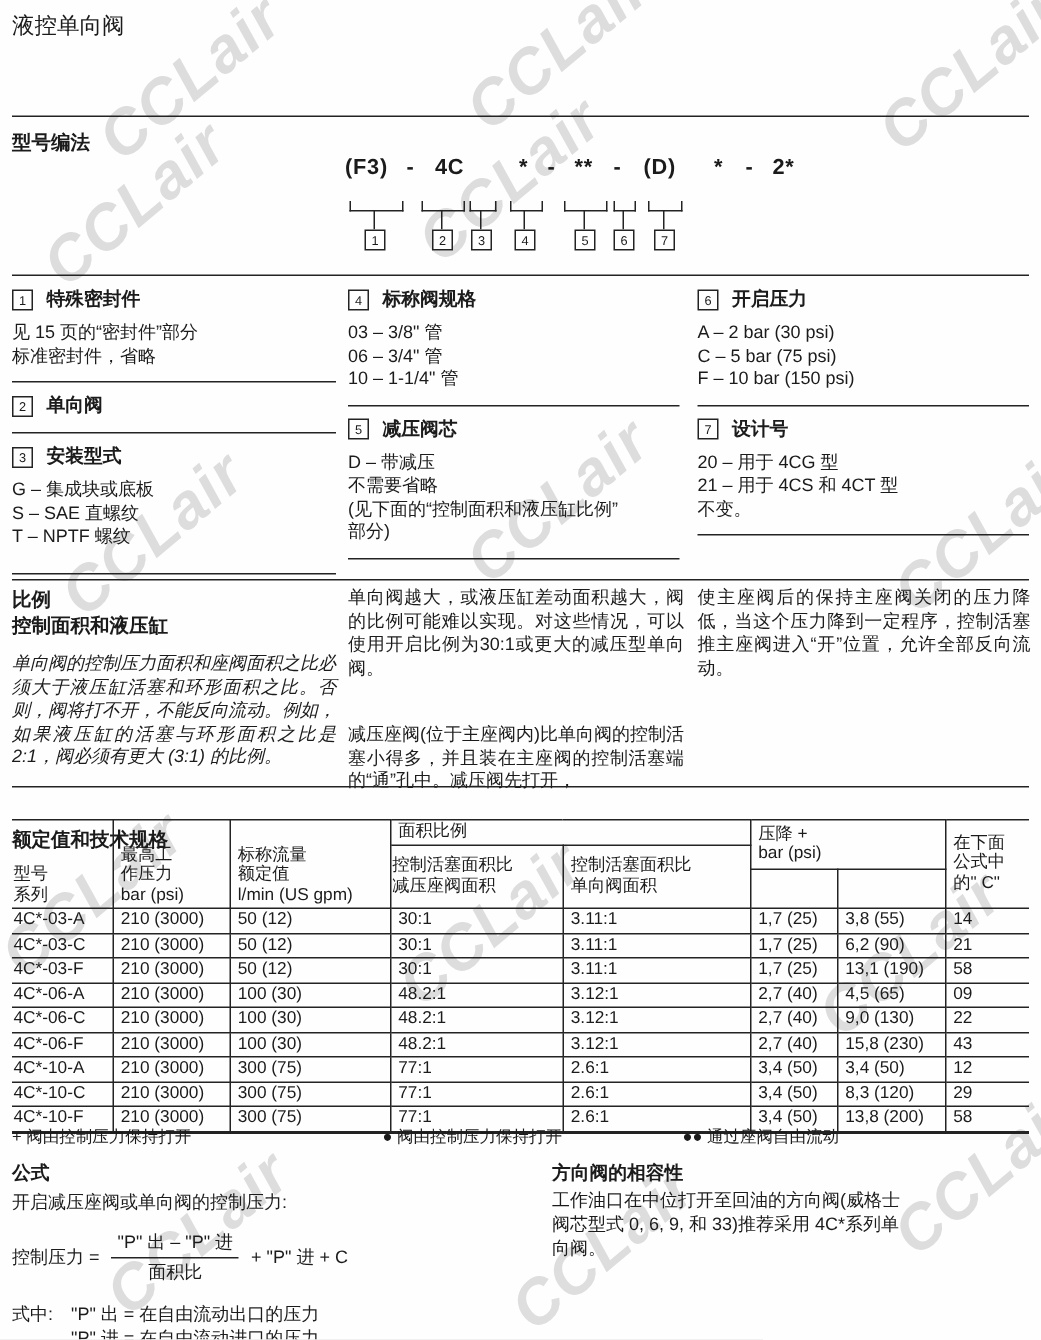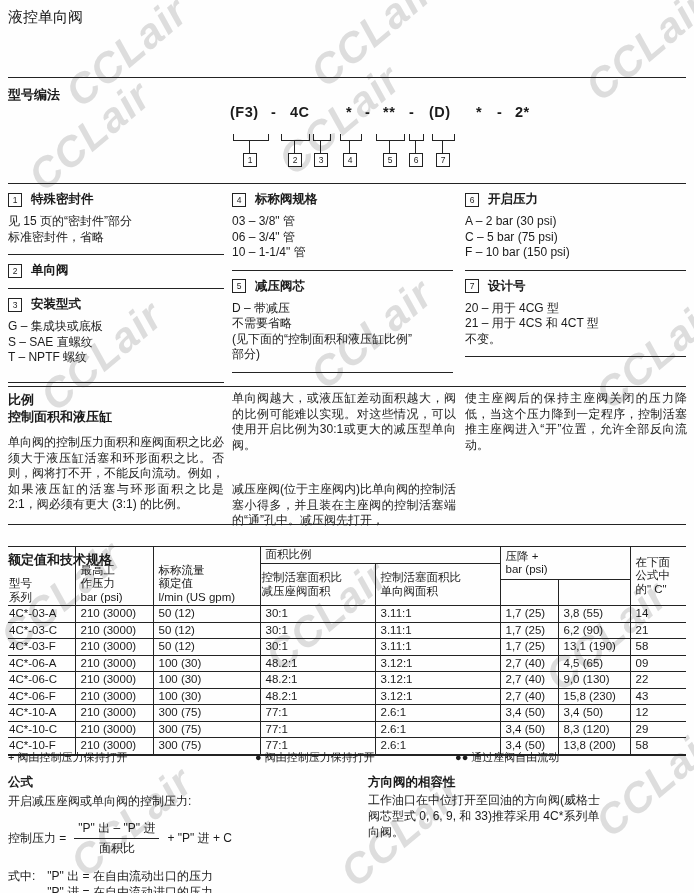--- a/index.html
+++ b/index.html
@@ -33,21 +33,21 @@
   .subhead { display:flex; align-items:center; gap:9px; margin:2px 0 6px; }
   .sqnum { width:12px; height:12px; border:1px solid #232323; font-size:8.5px; line-height:12px; text-align:center; flex:none; }
   .subtitle { font-size:12.5px; font-weight:bold; }
   .bline { font-size:12px; line-height:15.5px; }
   .divider { border-top:1px solid #232323; margin:9px 0 7px; }
 
   
   .rcol { position:absolute; top:391px; font-size:12px; line-height:15.5px; text-align:justify; }
   .rhead { font-size:13px; font-weight:bold; line-height:17px; text-align:left; }
   .rcol p { margin:0; }
-  .rcol .pgap { margin-top:10px; }
+  .rcol .pgap { margin-top:10px;font-style:italic; }
   .rcol .pgap2 { margin-top:29px; }
 
   
   .spec {
     position:absolute; left:8px; top:546px; width:678px;
     border-collapse:collapse; table-layout:fixed; font-size:11.5px;
     border-left:hidden; border-right:hidden; border-top:1px solid #232323; border-bottom:2px solid #232323;
   }
   .spec th, .spec td { border:1px solid #232323; padding:1px 5px; font-weight:normal; text-align:left; overflow:hidden; line-height:13.5px; }
   .spec td:first-child, .spec th:first-child { padding-left:1px; }

